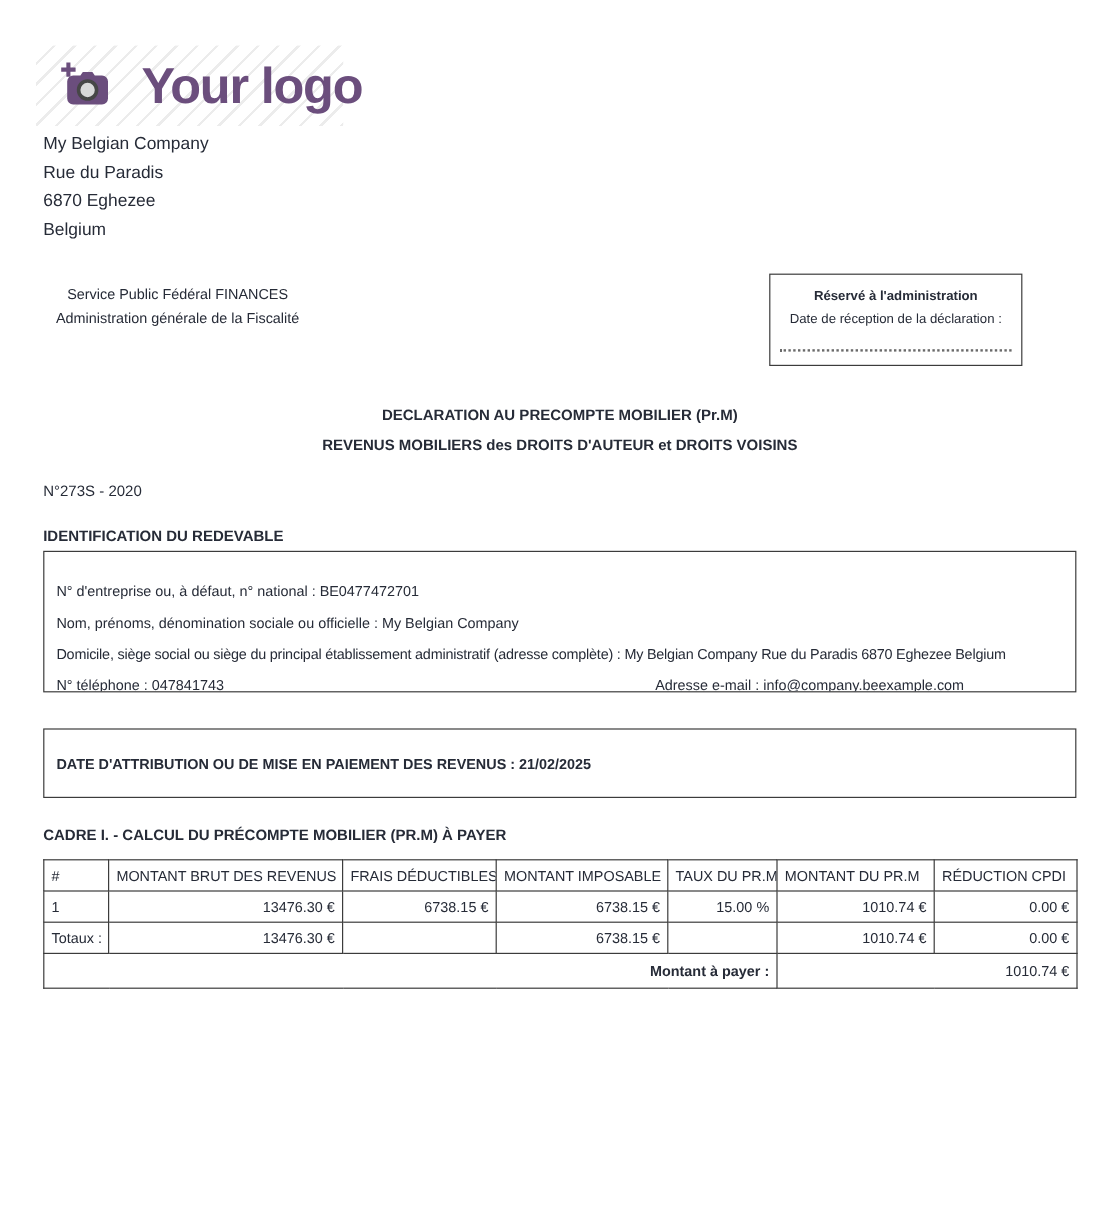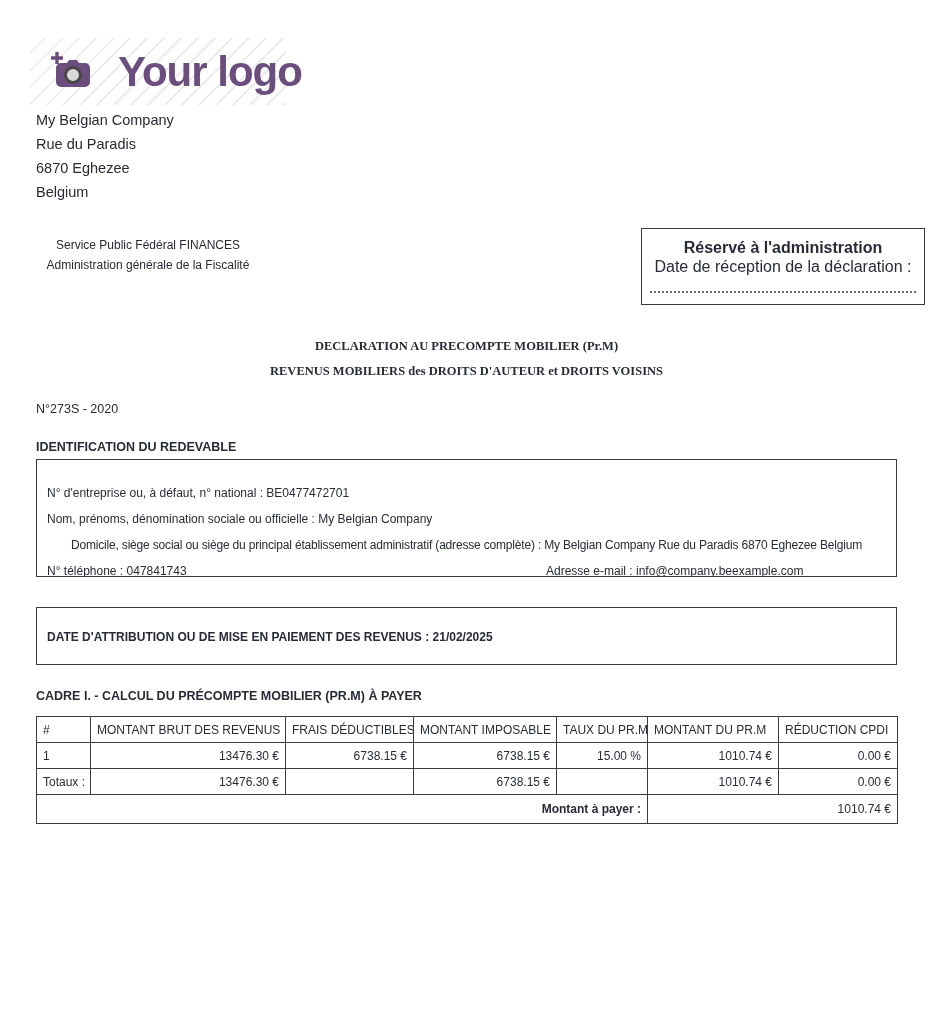--- a/index.html
+++ b/index.html
@@ -28,46 +28,46 @@
 
   
   .sender { position: absolute; left: 36px; top: 108px; font-size: 14.5px; line-height: 24px; }
 
   
   .authority {
     position: absolute; left: 36px; top: 235px; width: 224px;
     text-align: center; font-size: 12px; line-height: 20px;
   }
   .admin-box {
-    position: absolute; left: 641px; top: 228px; width: 284px; height: 77px;
+    position: absolute; left: 641px; top: 228px; width: 211px; height: 77px;
     border: 1px solid #3c3c3c; text-align: center;
-    font-size: 16px; line-height: 19px; padding-top: 9px;
+    font-size: 11px; line-height: 19px; padding-top: 9px;
   }
   .admin-box .title { font-weight: bold; }
   .dotted-line {
     position: absolute; left: 8px; right: 8px; bottom: 11px;
     border-bottom: 2px dotted #6a6a6a; height: 0;
   }
 
   
   .doc-title {
     position: absolute; left: 0; top: 334px; width: 933px;
-    text-align: center; font-weight: bold; font-size: 12.5px; line-height: 25px; font-family: Liberation Serif, serif;
+    text-align: center; font-weight: bold; font-size: 12.5px; line-height: 25px;
   }
 
   .form-number { position: absolute; left: 36px; top: 402px; font-weight: normal; font-size: 12.5px; }
 
   
   .ident-heading { position: absolute; left: 36px; top: 440px; font-weight: bold; font-size: 12.5px; }
   .ident-box {
     position: absolute; left: 36px; top: 459px; width: 861px; height: 118px;
     border: 1px solid #3c3c3c; font-size: 12px; line-height: 26px;
     padding: 20px 10px; white-space: nowrap; overflow: hidden;
   }
-  .ident-box .tight { letter-spacing: -0.18px; text-align: center; }
+  .ident-box .tight { letter-spacing: -0.18px; }
   .contact-row { display: flex; }
   .contact-row .email-cell { position: absolute; left: 465px; margin-left: 44px; }
 
   
   .date-box {
     position: absolute; left: 36px; top: 607px; width: 861px; height: 58px;
     border: 1px solid #3c3c3c; font-size: 12px; line-height: 25px;
     padding: 7px 10px; white-space: nowrap;
   }
   .date-box .bold-line { font-weight: bold; margin-top: 10px; }

